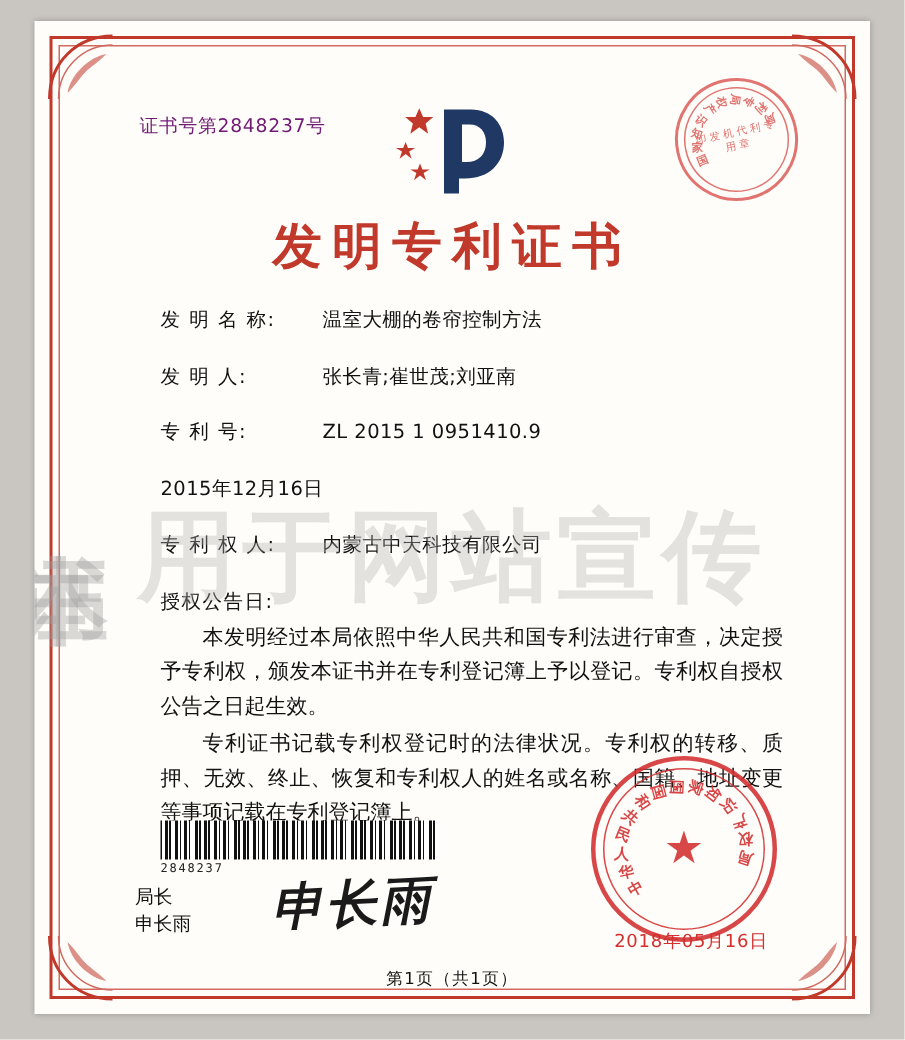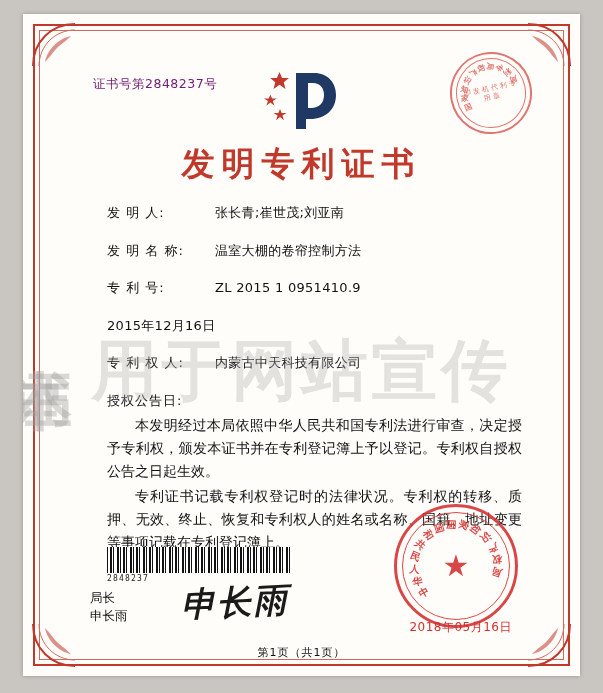--- a/index.html
+++ b/index.html
@@ -245,26 +245,26 @@
       <polygon points="30,6 33,13 41,13 35,18 37,26 30,21 23,26 25,18 19,13 27,13" fill="#c0392b" transform="translate(-2,-2) scale(0.85)"></polygon>
       <polygon points="16,26 18,31 24,31 19,34 21,40 16,36 11,40 13,34 8,31 14,31" fill="#c0392b" transform="scale(0.8) translate(2,6)"></polygon>
       <polygon points="26,40 28,45 34,45 29,48 31,54 26,50 21,54 23,48 18,45 24,45" fill="#c0392b" transform="scale(0.8) translate(4,10)"></polygon>
     </svg>
   </div>
 
   <div class="title">发明专利证书</div>
 
   <div class="fields">
     <div class="field">
+      <span class="f-label">发 明 名 称:</span>
+      <span class="f-value">温室大棚的卷帘控制方法</span>
+    </div>
+    <div class="field">
       <span class="f-label">发 明 人:</span>
       <span class="f-value">张长青;崔世茂;刘亚南</span>
-    </div>
-    <div class="field">
-      <span class="f-label">发 明 名 称:</span>
-      <span class="f-value">温室大棚的卷帘控制方法</span>
     </div>
     <div class="field">
       <span class="f-label">专 利 号:</span>
       <span class="f-value">ZL 2015 1 0951410.9</span>
     </div>
     <div class="field">
       <span class="f-value">2015年12月16日</span>
     </div>
     <div class="field">
       <span class="f-label">专 利 权 人:</span>

